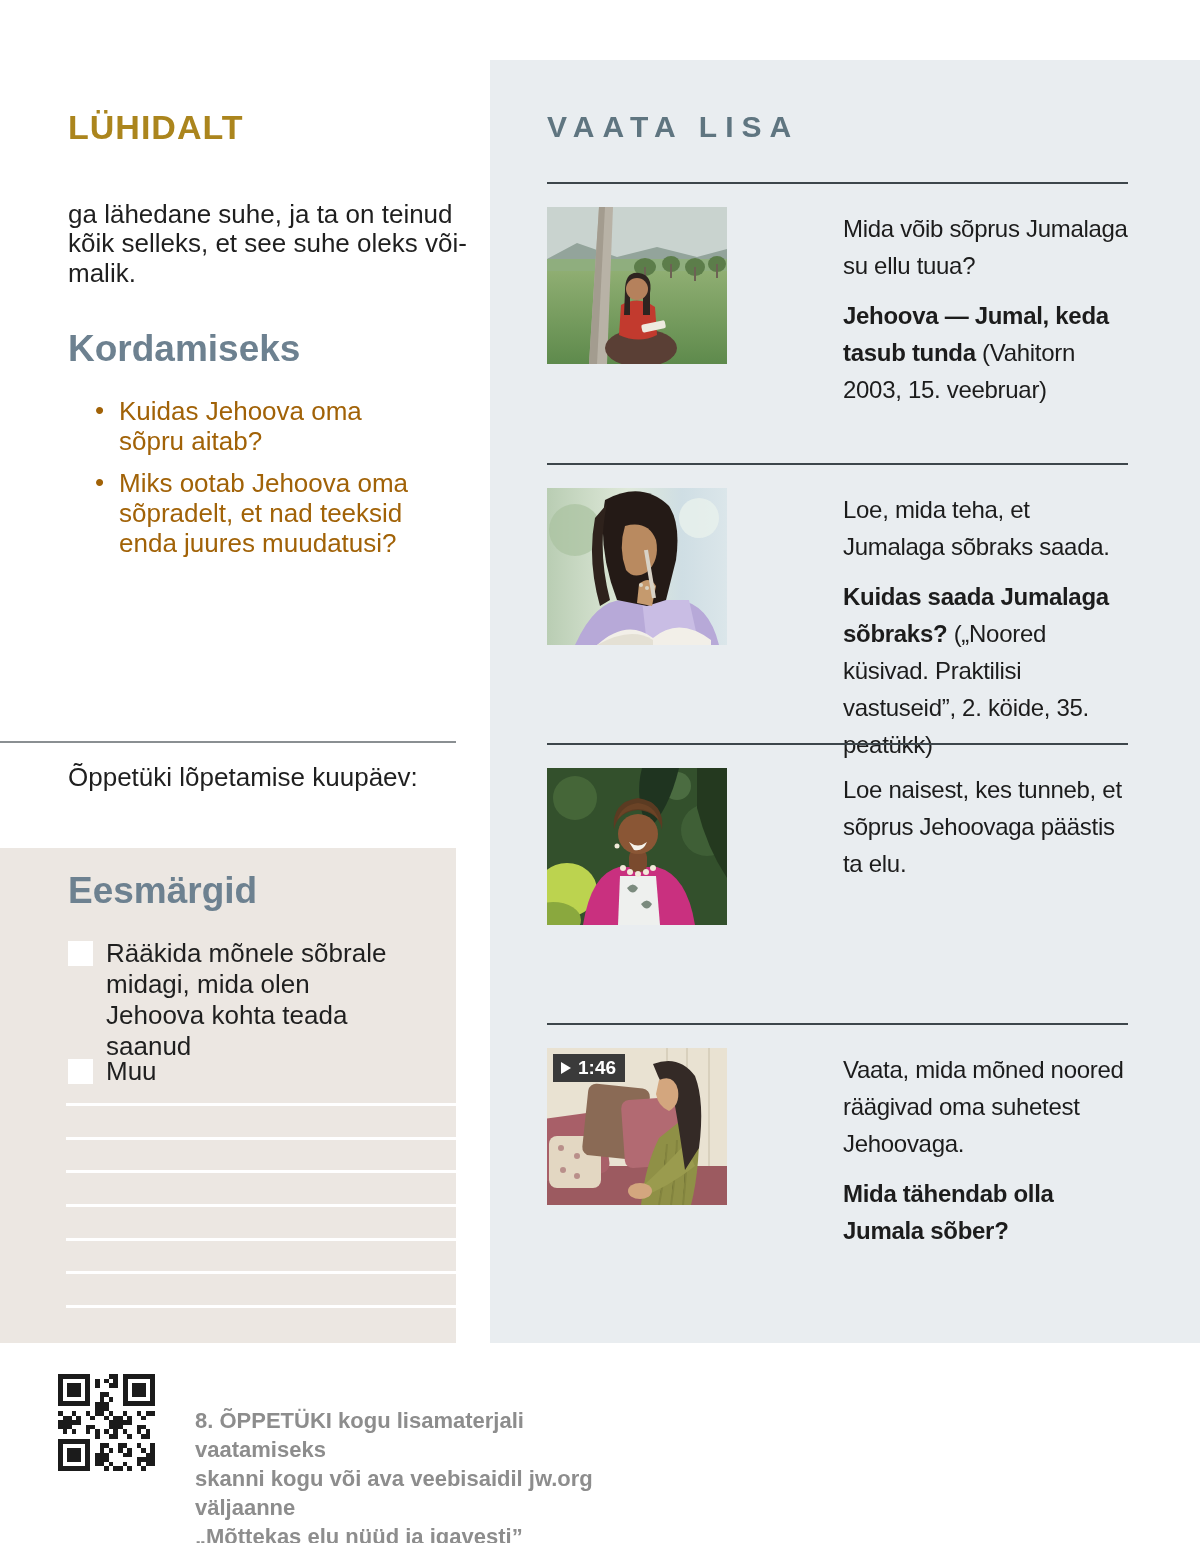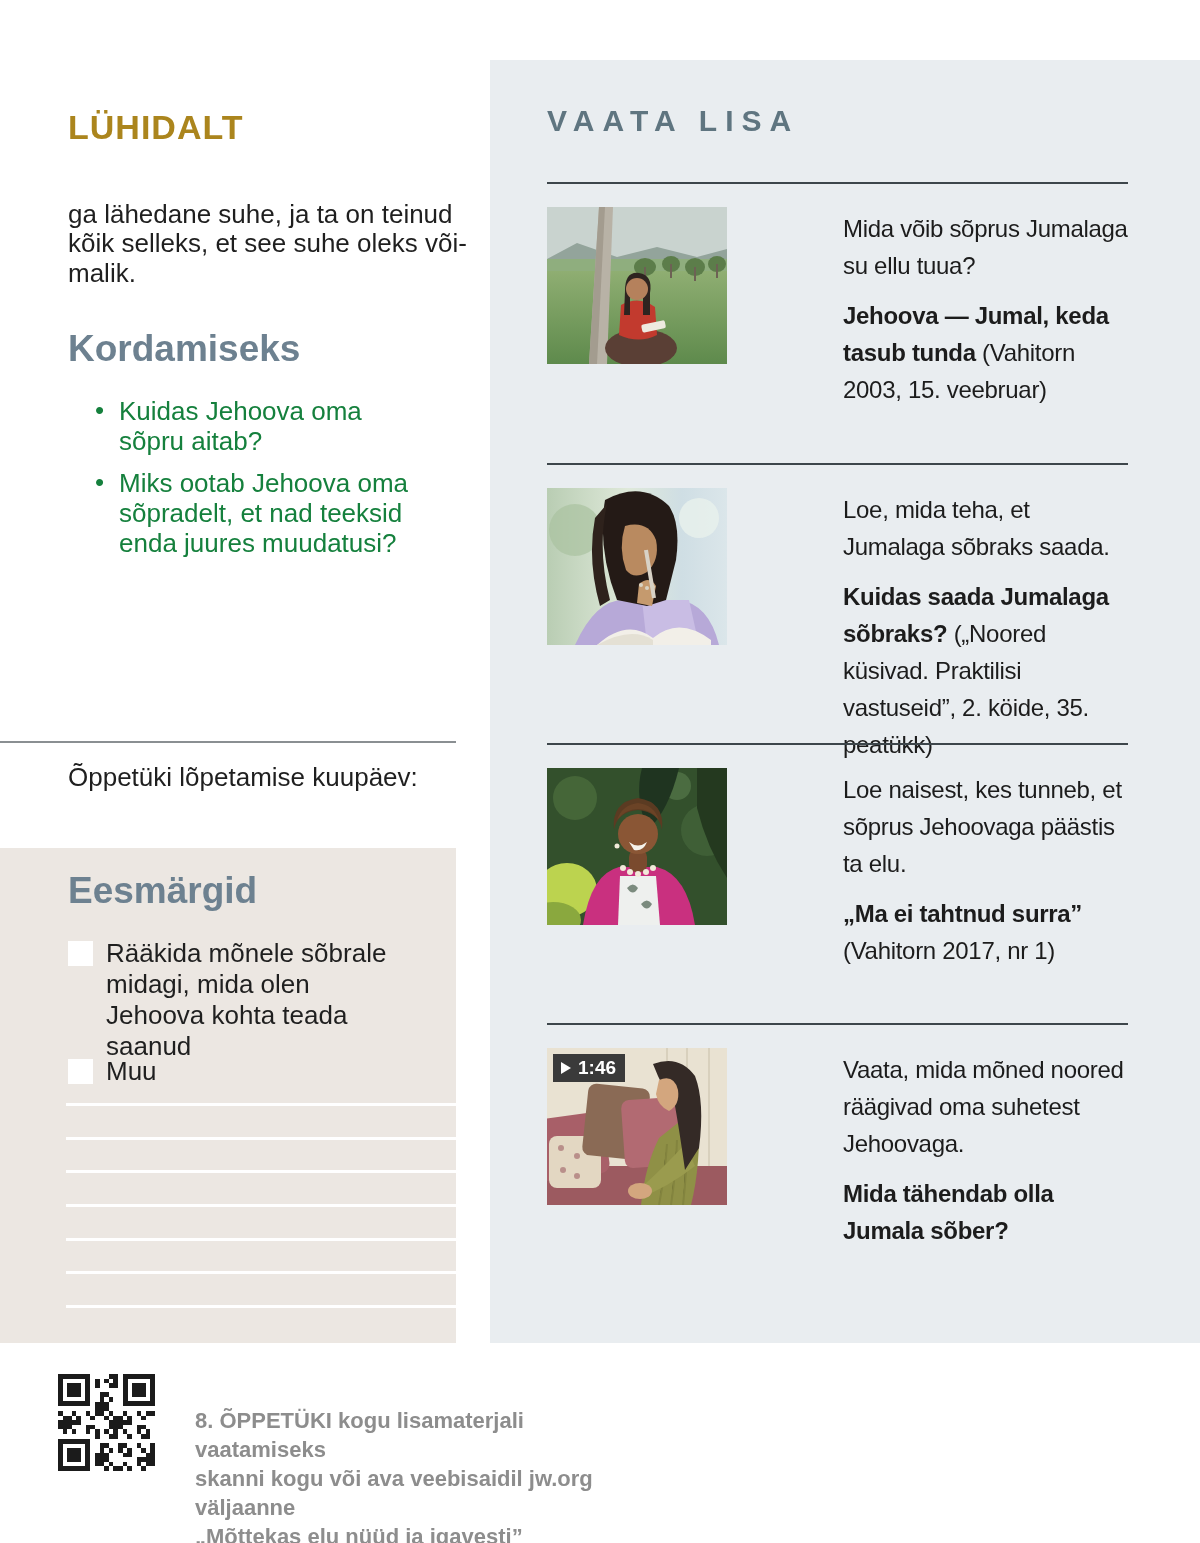--- a/index.html
+++ b/index.html
@@ -15,21 +15,21 @@
   .intro{
     position:absolute;left:68px;top:170px;margin:0;width:420px;
     font-size:26px;line-height:29.5px;color:#1f1f1f;
   }
   .h-slate{
     margin:0;font-size:37px;font-weight:700;color:#6d8190;
   }
   .h-kordamiseks{position:absolute;left:68px;top:328px;}
   .bullets{
     position:absolute;left:95px;top:396px;margin:0;padding:0;list-style:none;width:330px;
-    font-size:26px;line-height:30px;color:#15803d;
+    font-size:26px;line-height:30px;color:#a16207;
   }
   .bullets li{position:relative;padding-left:24px;margin-bottom:12px;width:312px;}
   .bullets li::before{content:"\2022";position:absolute;left:0;top:-1px;font-size:26px;}
   .left-divider{
     position:absolute;left:0;top:741px;width:456px;height:2px;background:#8a8f92;
   }
   .completion{
     position:absolute;left:68px;top:762px;margin:0;font-size:26px;color:#1f1f1f;
   }
   
@@ -46,21 +46,21 @@
   }
   .goal-row-0{top:90px;}
   .goal-row-1{top:208px;}
   .writelines{position:absolute;left:66px;top:255px;width:390px;}
   .wline{height:3px;background:#ffffff;margin-bottom:30.7px;}
   
   .panel{
     position:absolute;left:490px;top:60px;width:710px;height:1283px;background:#e9edf0;
   }
   .h-vaata{
-    position:absolute;left:57px;top:44px;margin:0;
+    position:absolute;left:57px;top:50px;margin:0;
     font-size:30px;font-weight:700;letter-spacing:8px;color:#5f7580;
   }
   .ref-item{position:absolute;left:57px;width:581px;}
   .ref-rule{position:absolute;left:0;top:0;width:581px;height:2px;background:#3d464b;}
   .ref-row{position:absolute;left:0;top:25px;display:flex;}
   .thumb{
     width:180px;height:157px;flex:none;position:relative;overflow:hidden;background:#9aa;
   }
   .thumb svg{display:block;width:100%;height:100%;}
   .ref-txt{margin-left:116px;width:292px;padding-top:3px;
@@ -249,21 +249,20 @@
                 <circle cx="83" cy="104" r="3"></circle>
                 <circle cx="91" cy="106" r="3"></circle>
               <circle cx="99" cy="104" r="3"></circle>
                 <circle cx="106" cy="100" r="3"></circle>
             </g>
             <circle cx="70" cy="78" r="2.5" fill="#f1ead9"></circle>
           </svg>
         </div>
         <div class="ref-txt">
           <p class="desc">Loe naisest, kes tunneb, et sõprus Jehoovaga päästis ta elu.</p>
-          <p class="ref"><span class="b">„Ma ei tahtnud surra”</span><span> (Vahitorn 2017, nr 1)</span></p>
         </div>
       </div>
     </div>
 
     <div class="ref-item" style="top:963px;">
       <div class="ref-rule"></div>
       <div class="ref-row">
         <div class="thumb">
           <svg viewBox="0 0 180 157" preserveAspectRatio="none">
             <rect width="180" height="157" fill="#e9e2d2"></rect>

